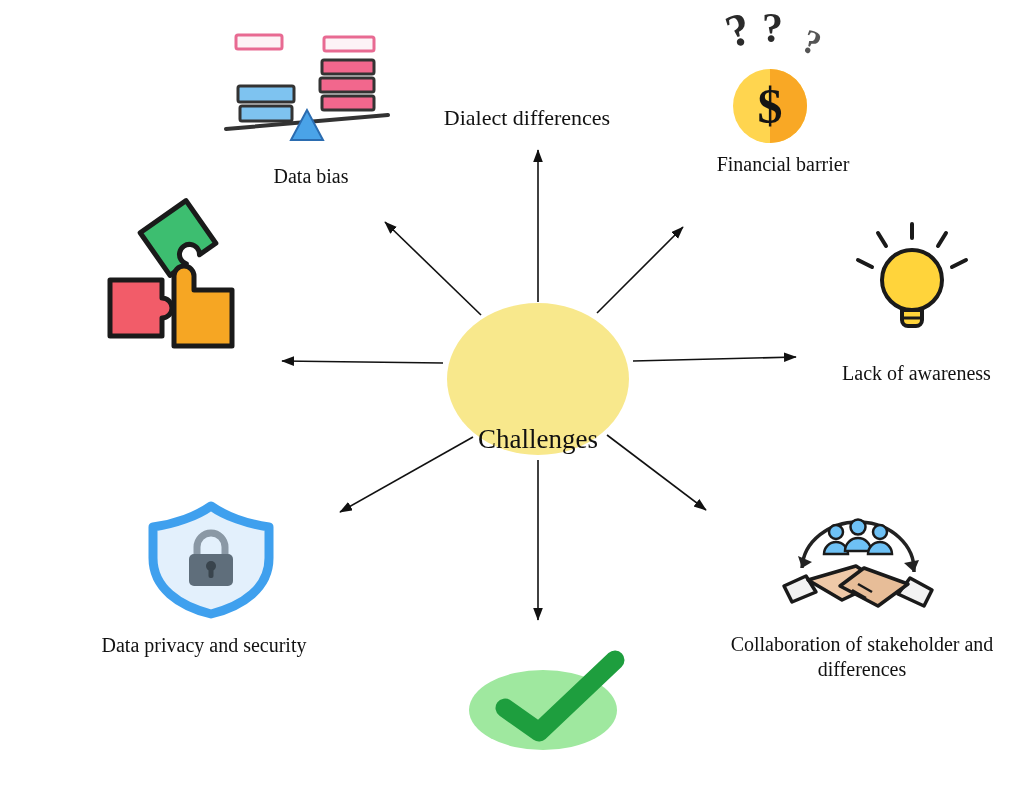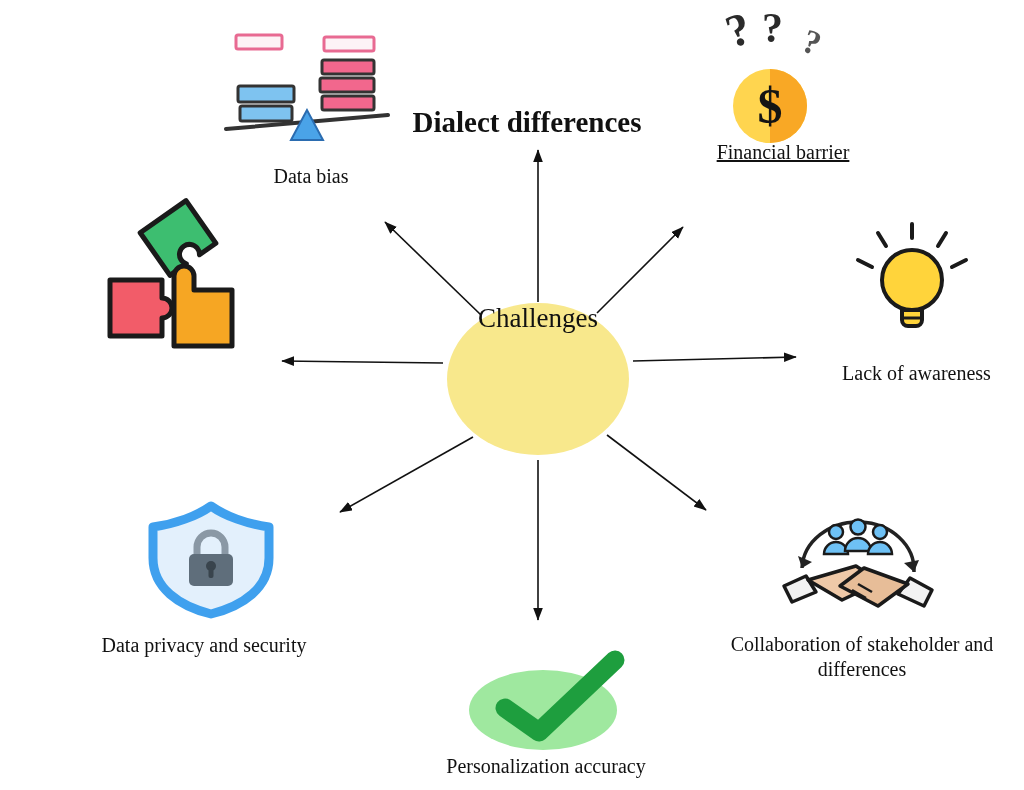--- a/index.html
+++ b/index.html
@@ -12,29 +12,29 @@
     overflow:hidden;
   }
   #arrows {
     position:absolute; left:0; top:0; width:1024px; height:790px;
     pointer-events:none;
   }
   .center-node {
     position:absolute; left:447px; top:303px; width:182px; height:152px;
     background:var(--center-bg,#F8E88C);
     border-radius:50%;
-    display:flex; align-items:flex-start; justify-content:center;
+    display:flex; align-items:flex-end; justify-content:center;
     font-size:27px;
   }
   .label {
     position:absolute; text-align:center; font-size:20px; line-height:1.25; color:#111;
   }
-  .lbl-dialect        { left:377px; top:104px; width:300px; font-size:29px;font-weight:bold; }
+  .lbl-dialect        { left:377px; top:104px; width:300px; font-size:22px; }
   .lbl-data-bias      { left:221px; top:164px; width:180px; }
-  .lbl-financial      { left:668px; top:140px; width:230px;text-decoration:underline; }
+  .lbl-financial      { left:668px; top:152px; width:230px; }
   .lbl-awareness      { left:794px; top:361px; width:245px; }
   .lbl-accessibility  { left:2px;   top:380px; width:280px; }
   .lbl-privacy        { left:44px;  top:633px; width:320px; }
   .lbl-personalization{ left:391px; top:754px; width:310px; }
   .lbl-collaboration  { left:707px; top:632px; width:310px; }
   .icon { position:absolute; }
   .ic-balance   { left:222px; top:30px;  width:170px; height:115px; }
   .ic-coin      { left:712px; top:6px;   width:120px; height:142px; }
   .ic-bulb      { left:850px; top:220px; width:124px; height:130px; }
   .ic-puzzle    { left:98px;  top:198px; width:142px; height:168px; }
@@ -68,21 +68,20 @@
 
   <div class="center-node">
     <span>Challenges</span>
   </div>
 
   <div class="label lbl-dialect">Dialect differences</div>
   <div class="label lbl-data-bias">Data bias</div>
   <div class="label lbl-financial">Financial barrier</div>
   <div class="label lbl-awareness">Lack of awareness</div>
   <div class="label lbl-privacy">Data privacy and security</div>
-  <div class="label lbl-personalization">Personalization accuracy</div>
   <div class="label lbl-collaboration">Collaboration of stakeholder and differences</div>
 
   <div class="icon ic-balance">
     <svg viewBox="0 0 170 115">
       <rect x="14" y="5" width="46" height="14" rx="2" fill="#FDF3F6" stroke="#E86A92" stroke-width="3"></rect>
       <rect x="102" y="7" width="50" height="14" rx="2" fill="#FDF3F6" stroke="#E86A92" stroke-width="3"></rect>
       <rect x="16" y="56" width="56" height="16" rx="2" fill="#7EC3F0" stroke="#333" stroke-width="3"></rect>
       <rect x="18" y="76" width="52" height="15" rx="2" fill="#7EC3F0" stroke="#333" stroke-width="3"></rect>
       <rect x="100" y="30" width="52" height="14" rx="2" fill="#F2678D" stroke="#333" stroke-width="3"></rect>
       <rect x="98" y="48" width="54" height="14" rx="2" fill="#F2678D" stroke="#333" stroke-width="3"></rect>

